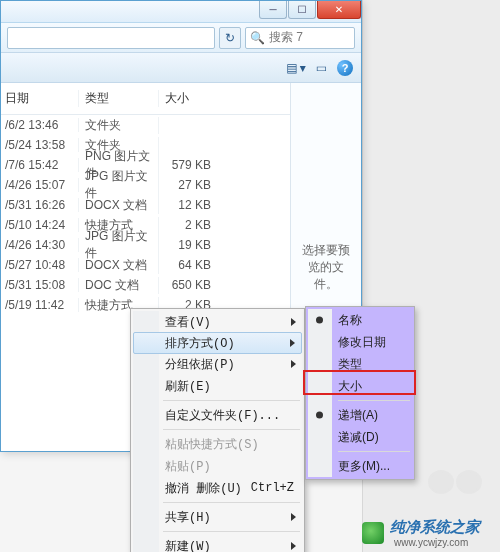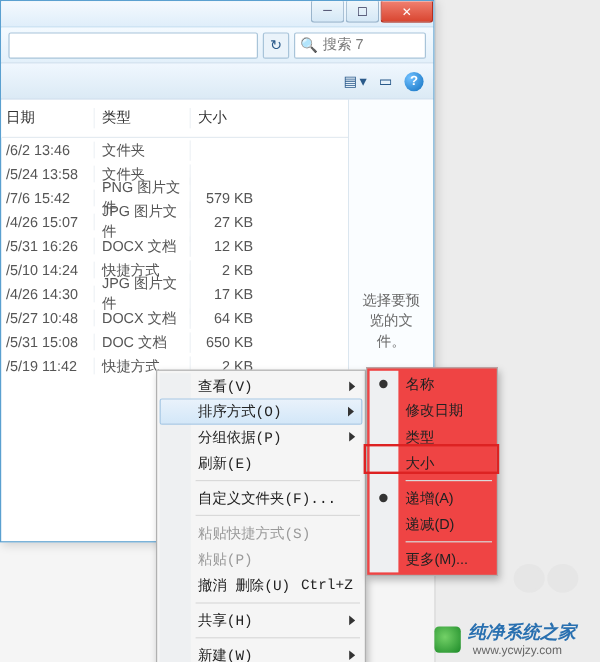--- a/index.html
+++ b/index.html
@@ -181,21 +181,21 @@
   }
   .sep {
     height:1px; background:#d9d9d9; margin: 3px 2px 3px 30px;
   }
   
   .submenu {
     position: absolute;
     left: 305px;
     top: 306px;
     width: 110px;
-    background: #ef4444;
+    background: #c4b5fd;
     border: 1px solid #b0b0b0;
     box-shadow: 2px 3px 6px rgba(0,0,0,.25);
     padding: 2px;
     font-size: 12px;
   }
   .submenu .gutter{position:absolute; left:2px; top:2px; bottom:2px; width:24px;background:#eef0f2;}
   .si {
     position:relative;
     height:22px;display:flex;align-items:center;
     padding-left:30px;color:#222;
@@ -299,21 +299,21 @@
           <div class="col-size">12 KB</div>
         </div>
       <div class="row">
           <div class="col-date">/5/10 14:24</div>
           <div class="col-type">快捷方式</div>
           <div class="col-size">2 KB</div>
         </div>
       <div class="row">
           <div class="col-date">/4/26 14:30</div>
           <div class="col-type">JPG 图片文件</div>
-          <div class="col-size">17 KB</div>
+          <div class="col-size">19 KB</div>
         </div>
       <div class="row">
           <div class="col-date">/5/27 10:48</div>
           <div class="col-type">DOCX 文档</div>
           <div class="col-size">64 KB</div>
         </div>
       <div class="row">
           <div class="col-date">/5/31 15:08</div>
           <div class="col-type">DOC 文档</div>
           <div class="col-size">650 KB</div>

